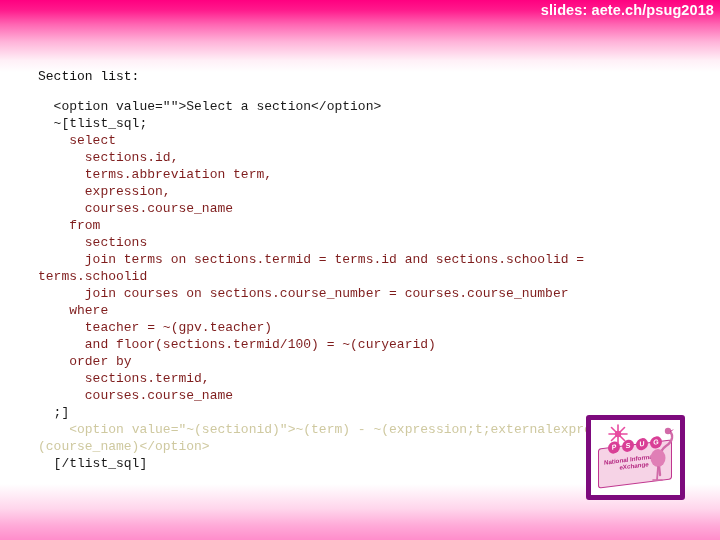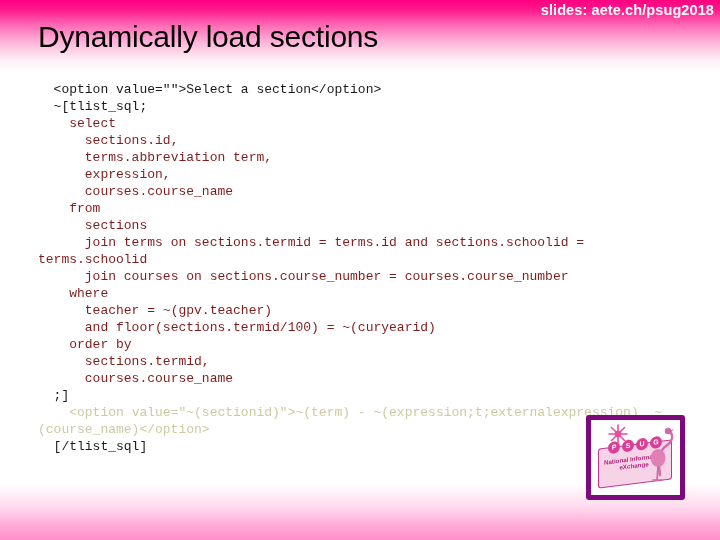--- a/index.html
+++ b/index.html
@@ -190,23 +190,23 @@
 </head>
 <body>
 
 <div id="slide">
 
   <div id="top-gradient"></div>
   <div id="bottom-gradient"></div>
 
   <div id="header-link">slides: aete.ch/psug2018</div>
 
-  <div id="page-title">Dynamically load sections</div>
 
   <div id="body-area">
+    <div class="code-label">Section list:</div>
     <div id="code-block"><span class="ln tok-dark">  &lt;option value=""&gt;Select a section&lt;/option&gt;</span><span class="ln tok-dark">  ~[tlist_sql;</span><span class="ln tok-sql">    select</span><span class="ln tok-sql">      sections.id,</span><span class="ln tok-sql">      terms.abbreviation term,</span><span class="ln tok-sql">      expression,</span><span class="ln tok-sql">      courses.course_name</span><span class="ln tok-sql">    from</span><span class="ln tok-sql">      sections</span><span class="ln tok-sql">      join terms on sections.termid = terms.id and sections.schoolid = terms.schoolid</span><span class="ln tok-sql">      join courses on sections.course_number = courses.course_number</span><span class="ln tok-sql">    where</span><span class="ln tok-sql">      teacher = ~(gpv.teacher)</span><span class="ln tok-sql">      and floor(sections.termid/100) = ~(curyearid)</span><span class="ln tok-sql">    order by</span><span class="ln tok-sql">      sections.termid,</span><span class="ln tok-sql">      courses.course_name</span><span class="ln tok-dark">  ;]</span><span class="ln tok-tmpl">    &lt;option value="~(sectionid)"&gt;~(term) - ~(expression;t;externalexpression)  ~(course_name)&lt;/option&gt;</span><span class="ln tok-dark">  [/tlist_sql]</span></div>
   </div>
 
   <div id="logo-badge">
     <div id="logo-inner">
       <svg class="nix-star" viewBox="0 0 20 20">
         <g stroke="#e84ba0" stroke-width="1.6" stroke-linecap="round">
           <line x1="10" y1="1" x2="10" y2="19"></line>
           <line x1="1" y1="10" x2="19" y2="10"></line>
           <line x1="3.5" y1="3.5" x2="16.5" y2="16.5"></line>

